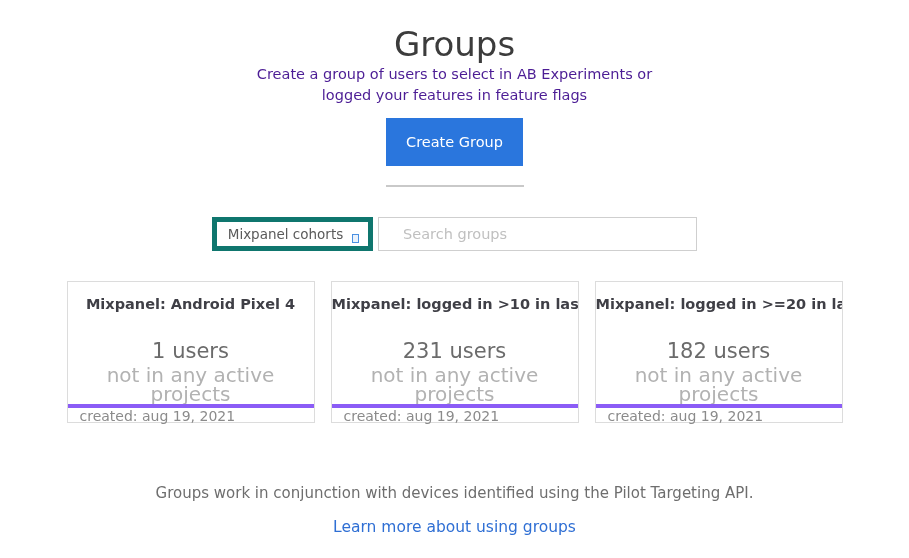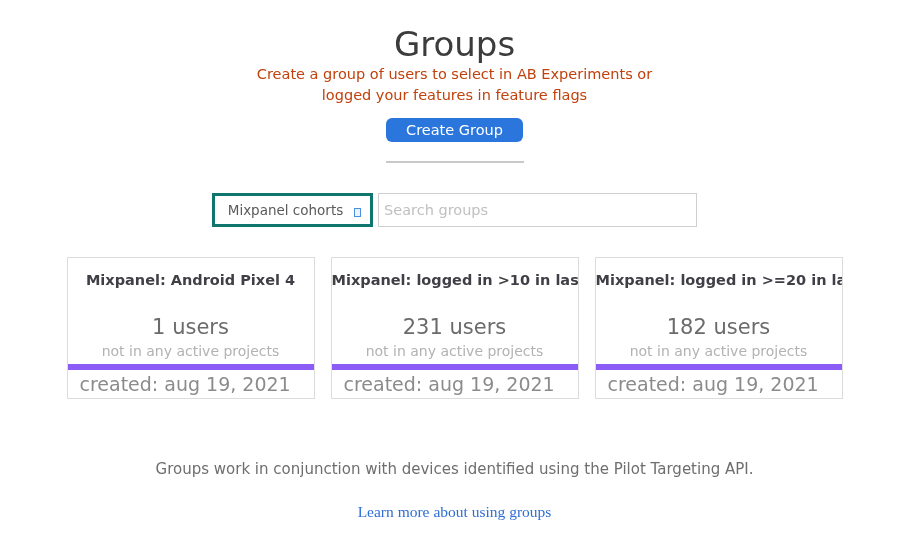--- a/index.html
+++ b/index.html
@@ -16,54 +16,54 @@
     text-align: center;
     font-size: 34px;
     font-weight: 400;
     color: #3c3c3c;
     line-height: 32px;
   }
   .subtitle {
     margin-top: 4px;
     text-align: center;
     font-size: 14.5px;
-    color: #c2410c;
+    color: #4c1d95;
     line-height: 21px;
   }
   .subtitle-line { display: block; }
 
   .create-btn {
     display: block;
     margin: 12px auto 0;
-    width: 137px; height: 24px;
+    width: 137px; height: 48px;
     background: #2a76dd;
     color: #ffffff;
     font-family: inherit;
     font-size: 14.5px;
     border: none;
-    border-radius: 6px;
+    border-radius: 0;
     cursor: pointer;
   }
   .header-divider {
     width: 138px;
     margin: 19px auto 0;
     border: none;
     border-top: 2px solid #c9c9c9;
   }
 
   .controls-row {
     margin-top: 30px;
     display: flex;
     justify-content: center;
     gap: 5px;
   }
   .cohort-dropdown {
     position: relative;
     width: 161px; height: 34px;
-    border: 3px solid #0f766e;
+    border: 5px solid #0f766e;
     background: #fff;
     display: flex;
     align-items: center;
     justify-content: center;
     cursor: pointer;
   }
   .cohort-dropdown .dd-label {
     font-size: 13.5px;
     color: #5a5a5a;
     padding-right: 14px;
@@ -74,21 +74,21 @@
     width: 7px; height: 9px;
     border: 1px solid #4a90e2;
     background: #eaf2fc;
   }
   .search-input {
     width: 319px; height: 34px;
     border: 1px solid #cfcfcf;
     font-family: inherit;
     font-size: 14.5px;
     color: #444;
-    padding: 0 5px;
+    padding: 0 24px;
     outline: none;
   }
   .search-input::placeholder { color: #c0c0c0; opacity: 1; }
 
   .cards-row {
     margin-top: 30px;
     display: flex;
     justify-content: center;
     gap: 16px;
   }
@@ -115,42 +115,42 @@
   }
   .card-users {
     margin-top: 24px;
     font-size: 21px;
     font-weight: 400;
     color: #6b6b6b;
     line-height: 26px;
   }
   .card-status {
     margin-top: 2px;
-    font-size: 14px;
+    font-size: 20px;
     color: #b2b2b2;
     line-height: 19px;
   }
   .card-footer {
     height: 34px;
-    border-top: 6px solid #8b5cf6;
+    border-top: 4px solid #8b5cf6;
     display: flex;
     align-items: center;
     padding-left: 12px;
-    font-size: 19px;
+    font-size: 14px;
     color: #8b8b8b;
   }
 
   .footer-info {
     margin-top: 60px;
     text-align: center;
     font-size: 15px;
     color: #6e6e6e;
     line-height: 20px;
   }
-  .footer-link-row { margin-top: 24px; text-align: center; font-family: Liberation Serif, serif; }
+  .footer-link-row { margin-top: 14px; text-align: center; }
   .footer-link {
     font-size: 15.5px;
     color: #2f6fd4;
     text-decoration: none;
     cursor: pointer;
   }
 </style>
 </head>
 <body>
 

